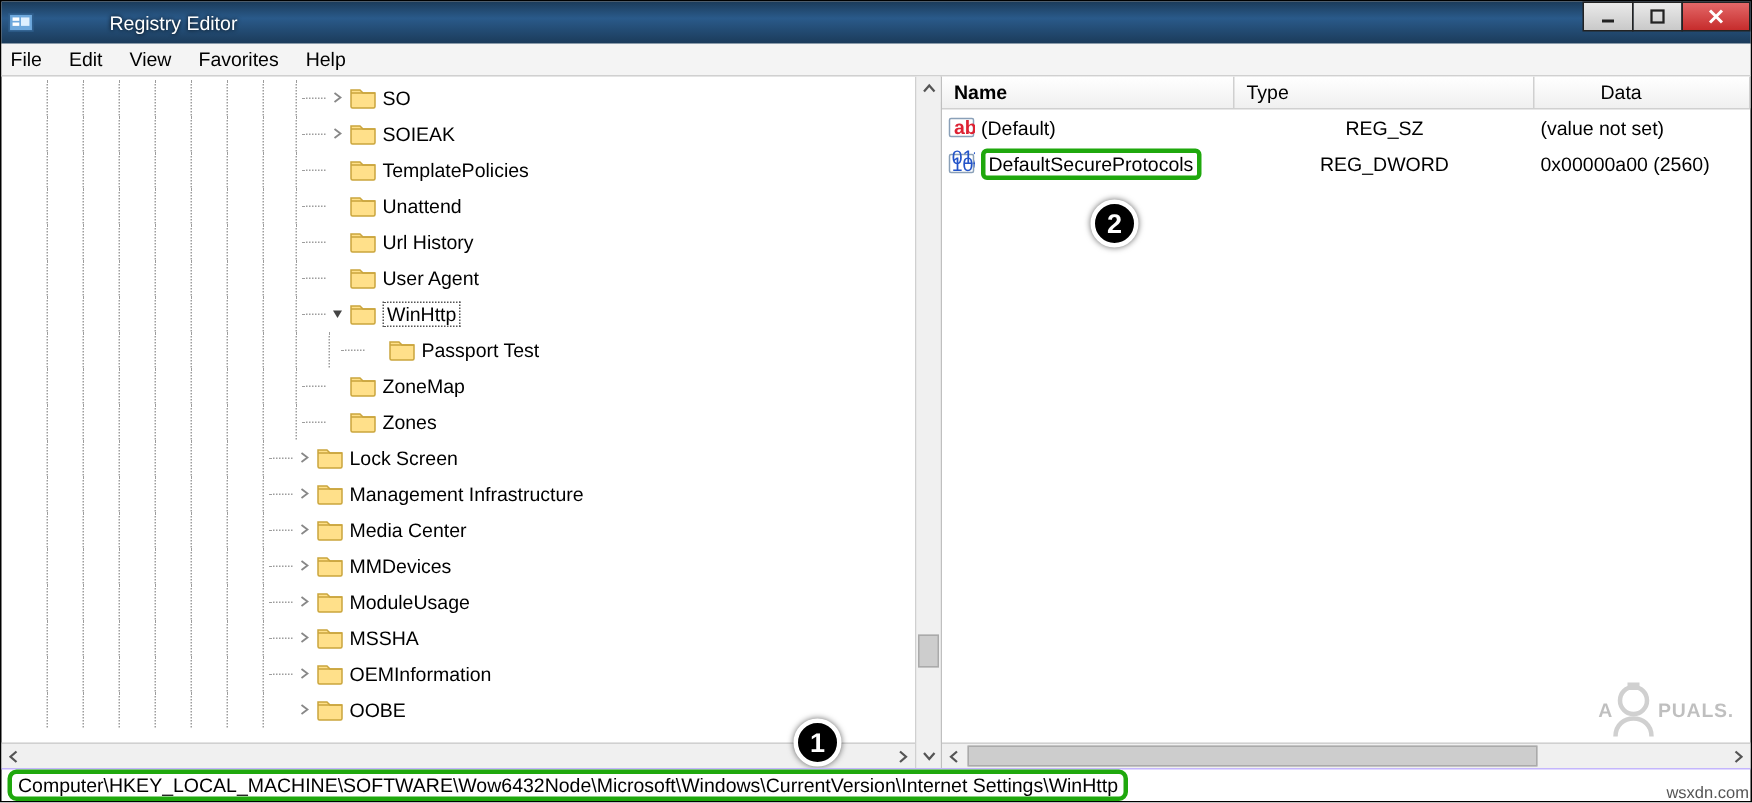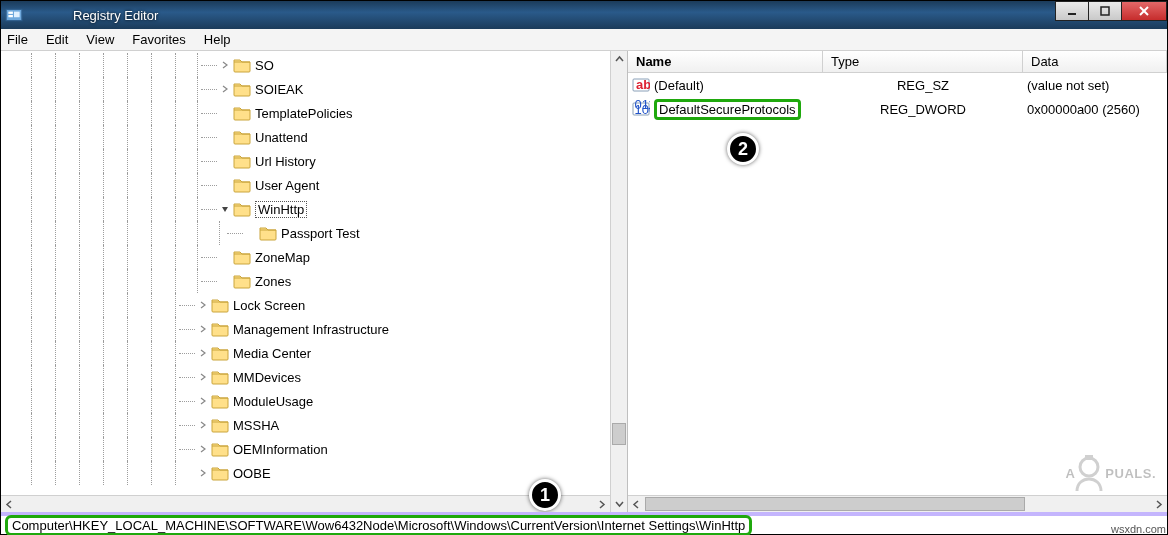--- a/index.html
+++ b/index.html
@@ -34,30 +34,30 @@
   .node .label { }
   .node.sel .label { border: 1px dotted #555; padding: 0 2px; background: #fff; }
   .guides { display:inline-block; height:24px; position:relative; flex-shrink:0; }
   .guide { position:absolute; top:0; bottom:0; width:1px; border-left:1px dotted #9d9d9d; }
   .guide-h { position:absolute; height:1px; border-top:1px dotted #9d9d9d; top:12px; width:16px; }
   .list { display: flex; flex-direction: column; height: calc(100% - 17px); }
   .list-header { display: flex; height: 22px; border-bottom: 1px solid #d0d0d0; background: linear-gradient(to bottom,#fff,#f0f0f0); }
   .list-header .col { border-right: 1px solid #d0d0d0; padding: 3px 8px; color: #000; }
   .col-name { width: 195px; font-weight: bold; }
   .col-type { width: 200px; }
-  .col-data { flex: 1; }
+  .col-data { flex: 1; margin-left: 36px; }
   .list-body { flex:1; }
   .list-row { display: flex; height: 24px; align-items: center; }
   .list-row .c { padding: 0 4px; }
   .c-name { width: 195px; display:flex; align-items:center; }
   .c-type { width: 200px; text-align: center; }
   .c-data { flex:1; }
   .val-icon { width:18px; height:18px; margin-right:4px; flex-shrink:0; }
   .hl-green { border: 3px solid #1fa80d; border-radius: 4px; padding: 0px 2px; }
-  .statusbar { height: 22px; border-top: 4px solid #c4b5fd; display: flex; align-items: center; padding: 0 4px; position: relative; }
+  .statusbar { height: 22px; border-top: 1px solid #c4b5fd; display: flex; align-items: center; padding: 0 4px; position: relative; }
   .path-box { border: 3px solid #1fa80d; border-radius: 6px; padding: 0 4px; display:inline-block; }
   .badge { position: absolute; width: 32px; height: 32px; border-radius: 50%; background: #000; color: #fff; display: flex; align-items: center; justify-content: center; font-size: 18px; font-weight: 700; border: 3px solid #fff; box-shadow: 0 0 4px rgba(0,0,0,.6); z-index: 20; }
   .watermark { position:absolute; right:12px; bottom:40px; font-size: 34px; font-weight: 700; color: rgba(0,0,0,.25); letter-spacing: 0.5px; z-index:15; display:flex; align-items:center; }
   .watermark svg { width:44px; height:44px; opacity:.35; }
   .src { position:absolute; right:2px; bottom:0; font-size:11px; color:#555; z-index:16; }
 </style>
 </head>
 <body>
 
 <div class="window">

